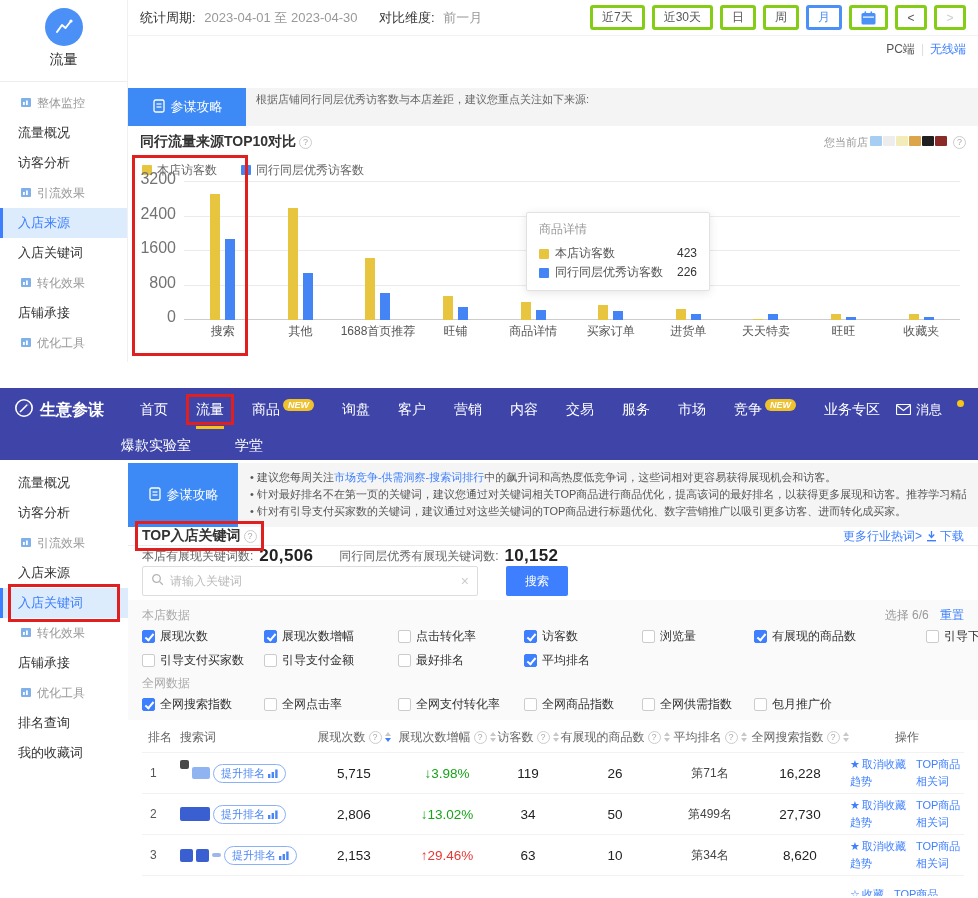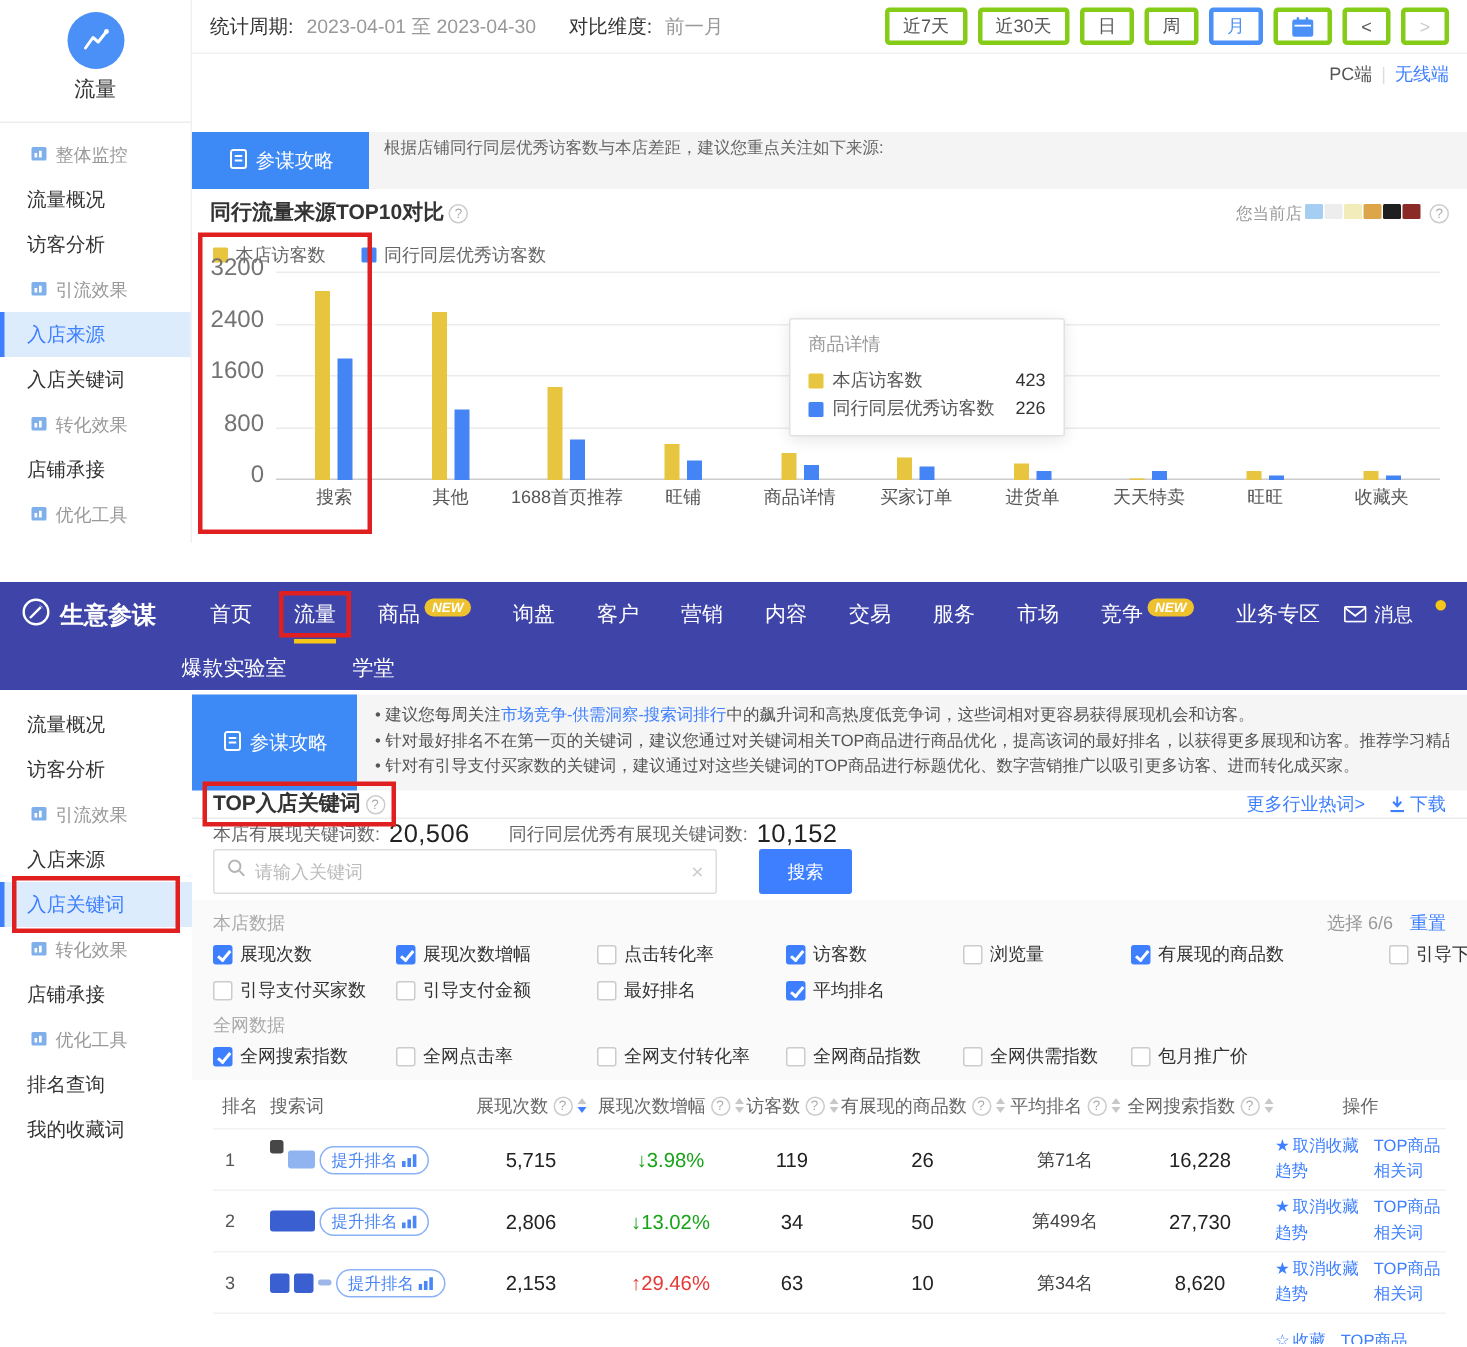--- a/index.html
+++ b/index.html
@@ -78,24 +78,24 @@
 #bottom-content{display:flex;height:436px;overflow:hidden}
 .bp-sidebar{width:128px;flex-shrink:0;background:#fff;padding-top:2px}
 .bp-main{flex:1;min-width:0;display:flex;flex-direction:column}
 .banner2{margin-top:3px;background:#f5f5f5;display:flex;min-height:64px}
 .banner2 .banner-badge{width:110px}
 .blines{padding:6px 12px;font-size:11px;color:#555;line-height:17px;overflow:hidden}
 .bline{white-space:nowrap;overflow:hidden}
 .kw-title-row{height:32px;display:flex;align-items:center;padding:0 14px;border-bottom:1px solid #ececec}
 #kw-title-wrap{display:flex;align-items:center}
 .kw-title{font-size:14px;font-weight:bold;color:#333}
-.kw-links{margin-left:auto;display:flex;align-items:flex-end;gap:16px;font-size:12px;color:#3d7fff}
+.kw-links{margin-left:auto;display:flex;align-items:flex-end;gap:4px;font-size:12px;color:#3d7fff}
 .kw-links span{cursor:pointer;display:inline-flex;align-items:center;gap:3px}
 .stats-row{height:34px;display:flex;align-items:center;padding:0 14px;font-size:12px;color:#666}
-.stat-val{font-size:17px;font-weight:normal;color:#222;margin:0 26px 0 6px;letter-spacing:.3px}
+.stat-val{font-size:17px;font-weight:bold;color:#222;margin:0 26px 0 6px;letter-spacing:.3px}
 .search-row{height:36px;display:flex;align-items:center;padding:0 14px}
 .search-box{width:336px;height:30px;border:1px solid #ddd;border-radius:2px;display:flex;align-items:center;padding:0 8px;gap:6px;background:#fff}
 .search-ph{font-size:12px;color:#bbb;flex:1}
 .clear-x{color:#ccc;font-size:14px;cursor:pointer}
 .search-btn{width:62px;height:30px;background:#3d7fff;color:#fff;border:none;border-radius:2px;font-size:12px;margin-left:28px;cursor:pointer}
 .filters{background:#fafafa;margin-top:4px;padding:6px 14px 4px}
 .fg-row{display:flex;align-items:center;height:18px;font-size:12px;color:#aaa}
 .fg-row.second{margin-top:2px}
 .fg-right{margin-left:auto;color:#999}
 .fg-right .reset{color:#3d7fff;margin-left:8px;cursor:pointer}

